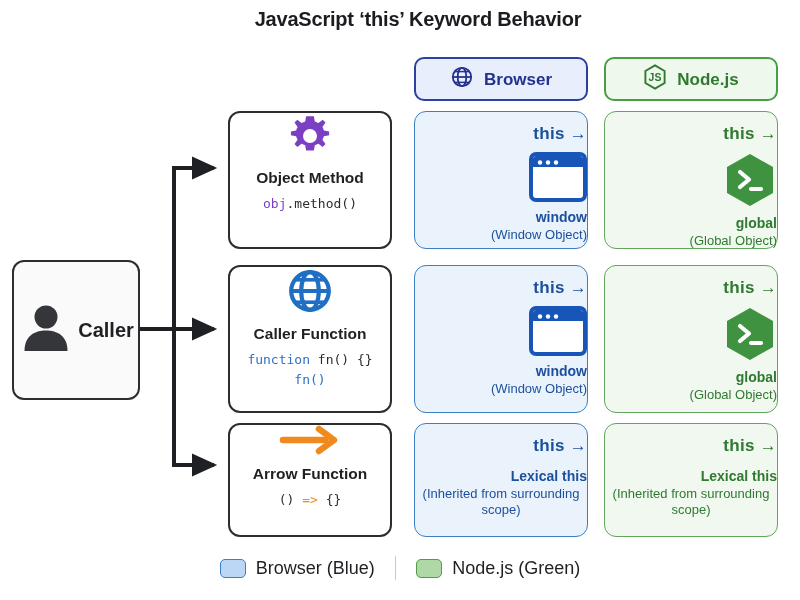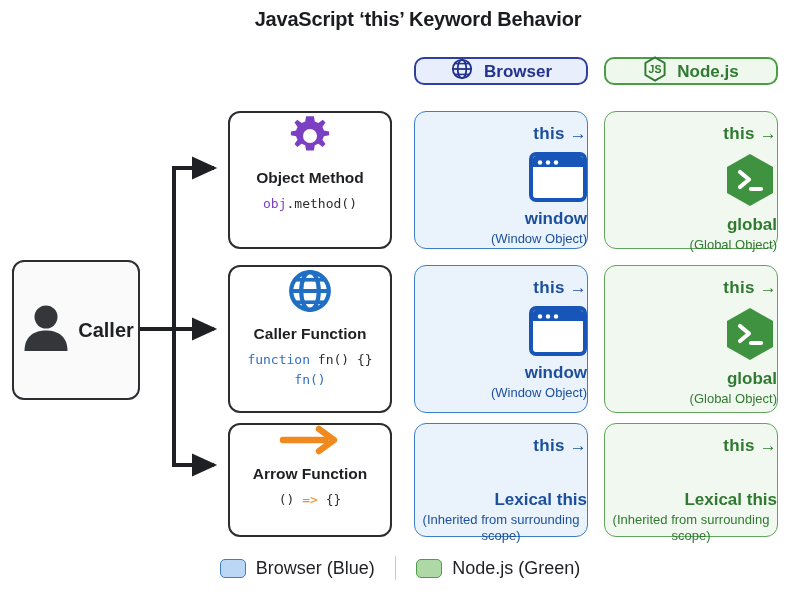--- a/index.html
+++ b/index.html
@@ -25,21 +25,21 @@
     text-align: center;
     font-size: 20px;
     font-weight: bold;
     letter-spacing: -0.2px;
     color: #1b1c1f;
   }
 
   
   .col-chip {
     position: absolute;
-    height: 28px;
+    height: 44px;
     border-radius: 10px;
     display: flex;
     align-items: center;
     justify-content: center;
     gap: 10px;
     font-size: 17px;
     font-weight: bold;
     box-sizing: border-box;
   }
   #chip-browser {
@@ -146,31 +146,31 @@
 
   .this-line {
     font-size: 17px;
     font-weight: bold;
     letter-spacing: 0.3px;
   }
   .blue-text  { color: #1c4f9c; }
   .green-text { color: #2f7a30; }
 
   .result-name {
-    font-size: 17px;
+    font-size: 14px;
     font-weight: bold;
     margin-top: 7px;
   }
   .result-sub {
     font-size: 13px;
     text-align: center;
     line-height: 1.25;
     margin-top: 2px;
   }
-  .r3 .result-name { margin-top: 34px; }
+  .r3 .result-name { margin-top: 12px; }
 
   .icon-slot {
     margin-top: 8px;
     display: flex;
     align-items: center;
     justify-content: center;
   }
 
   
   #legend {

